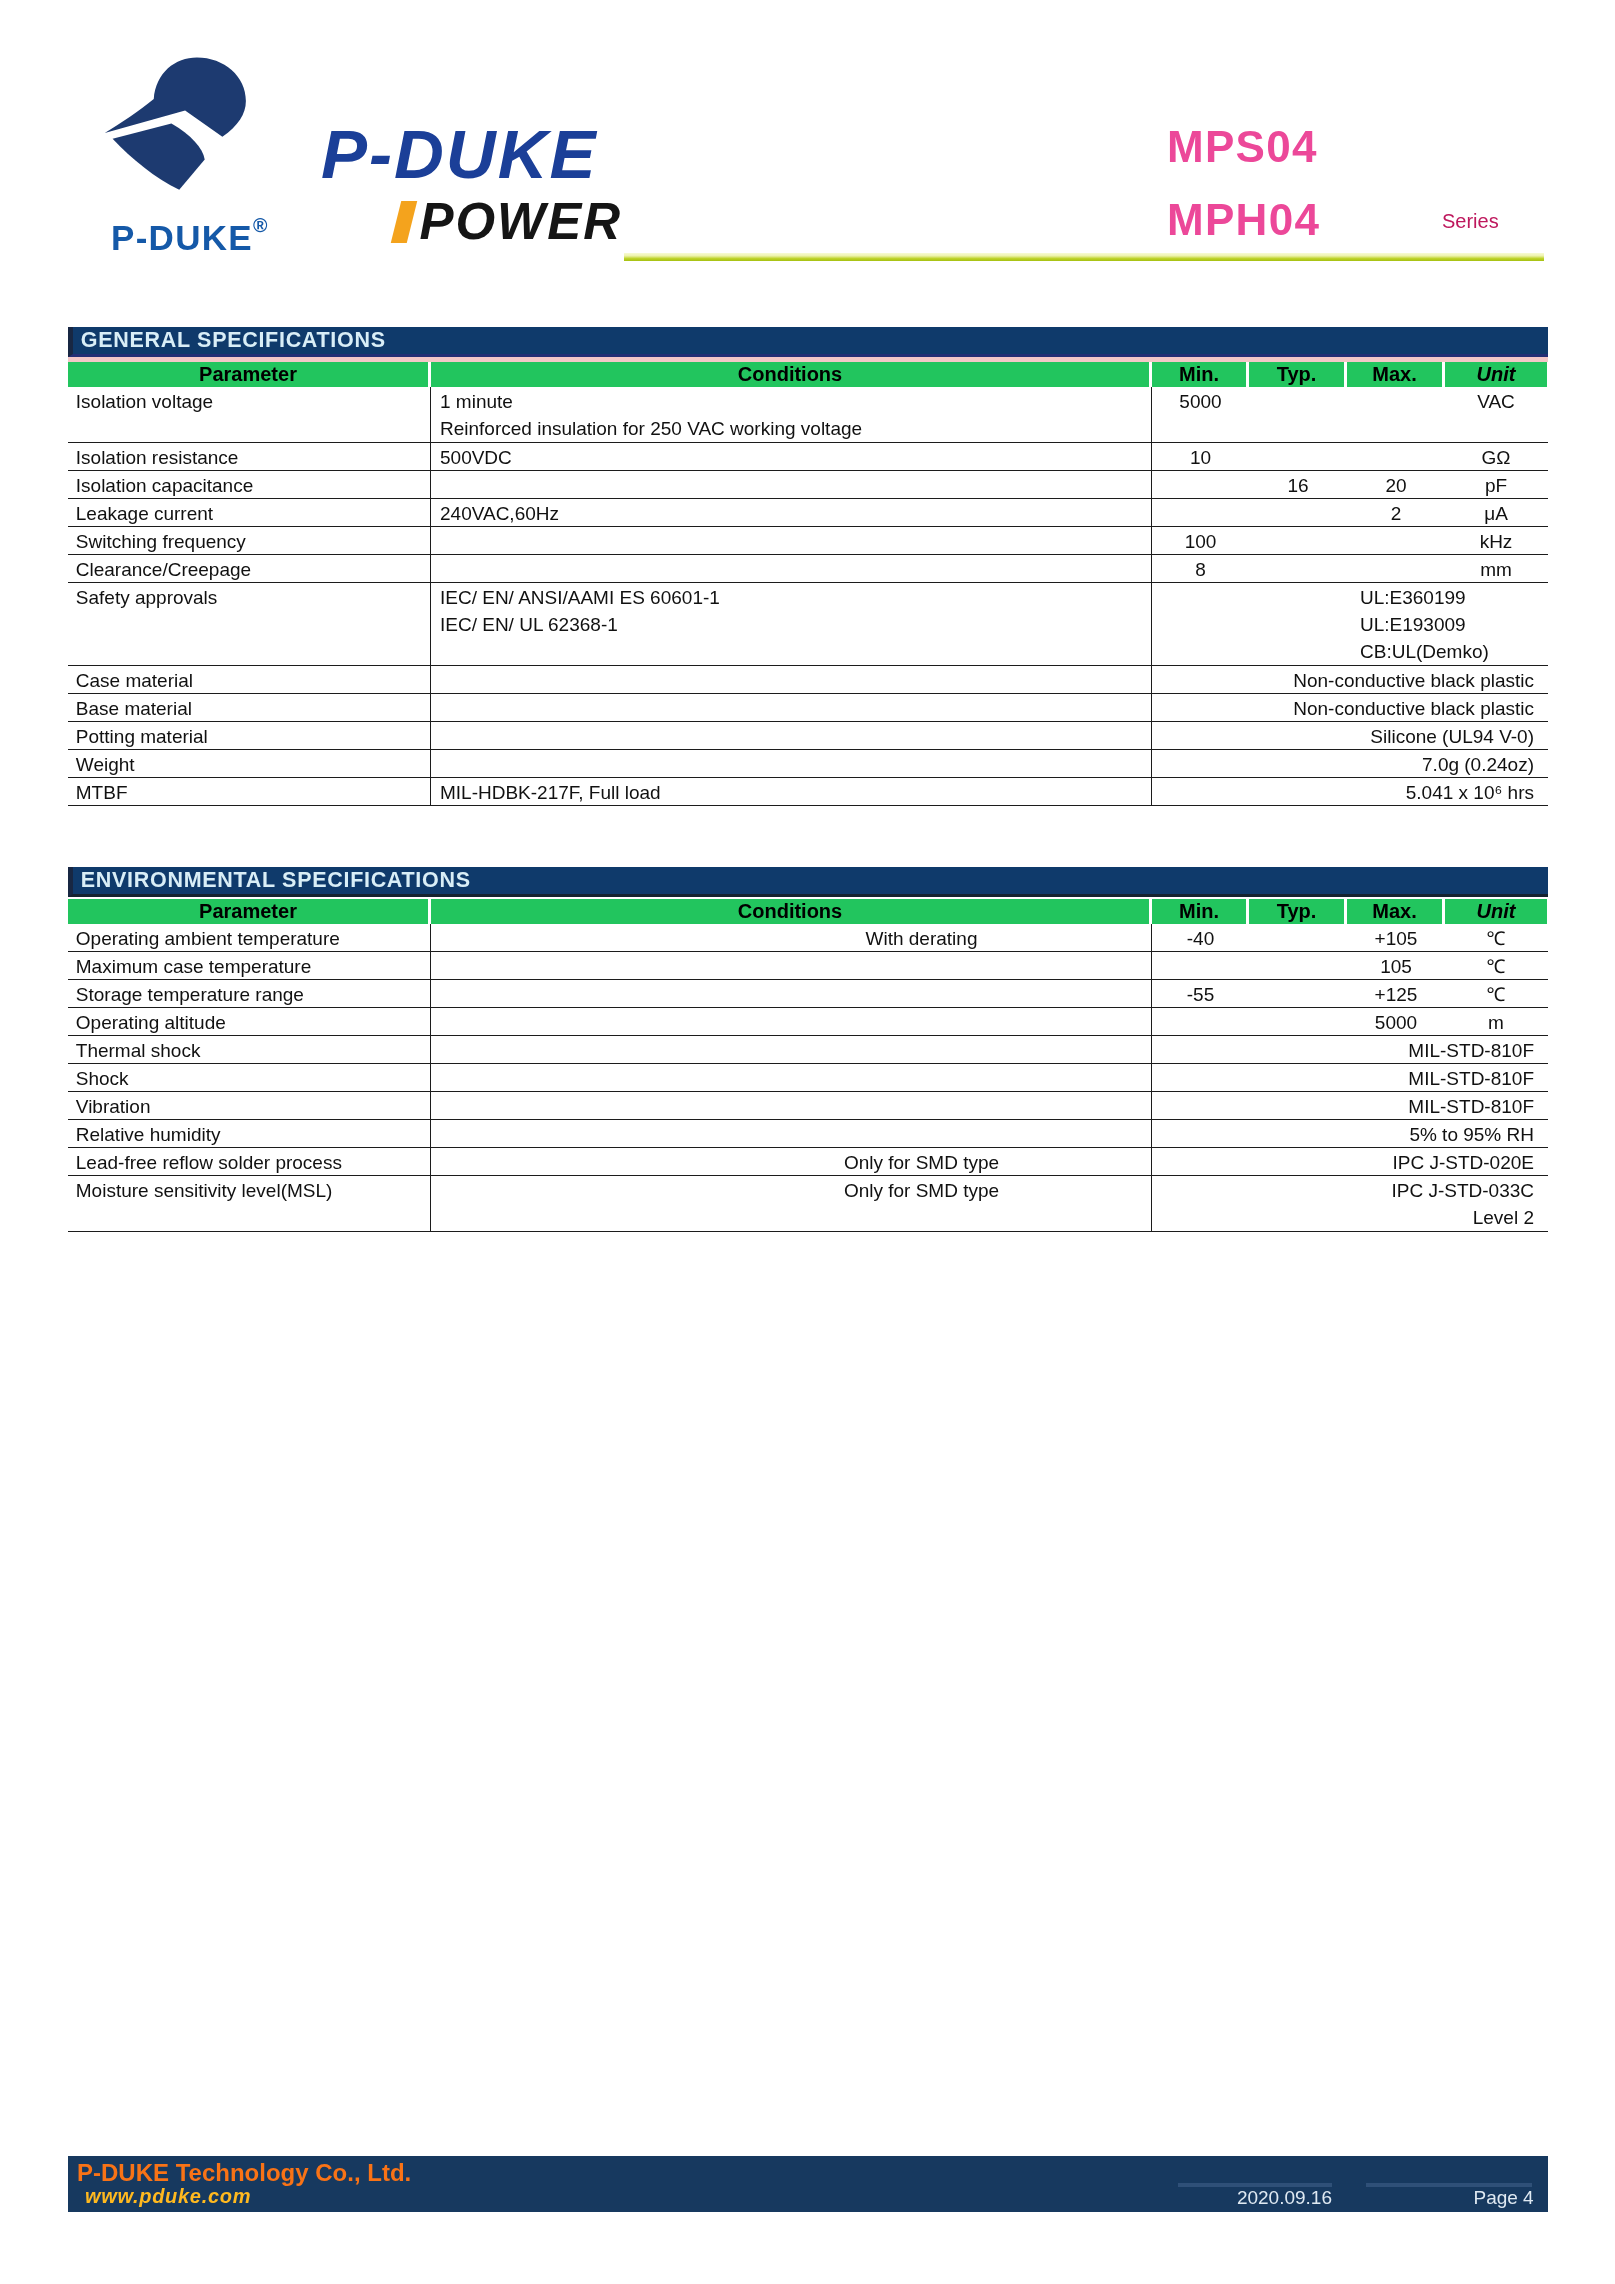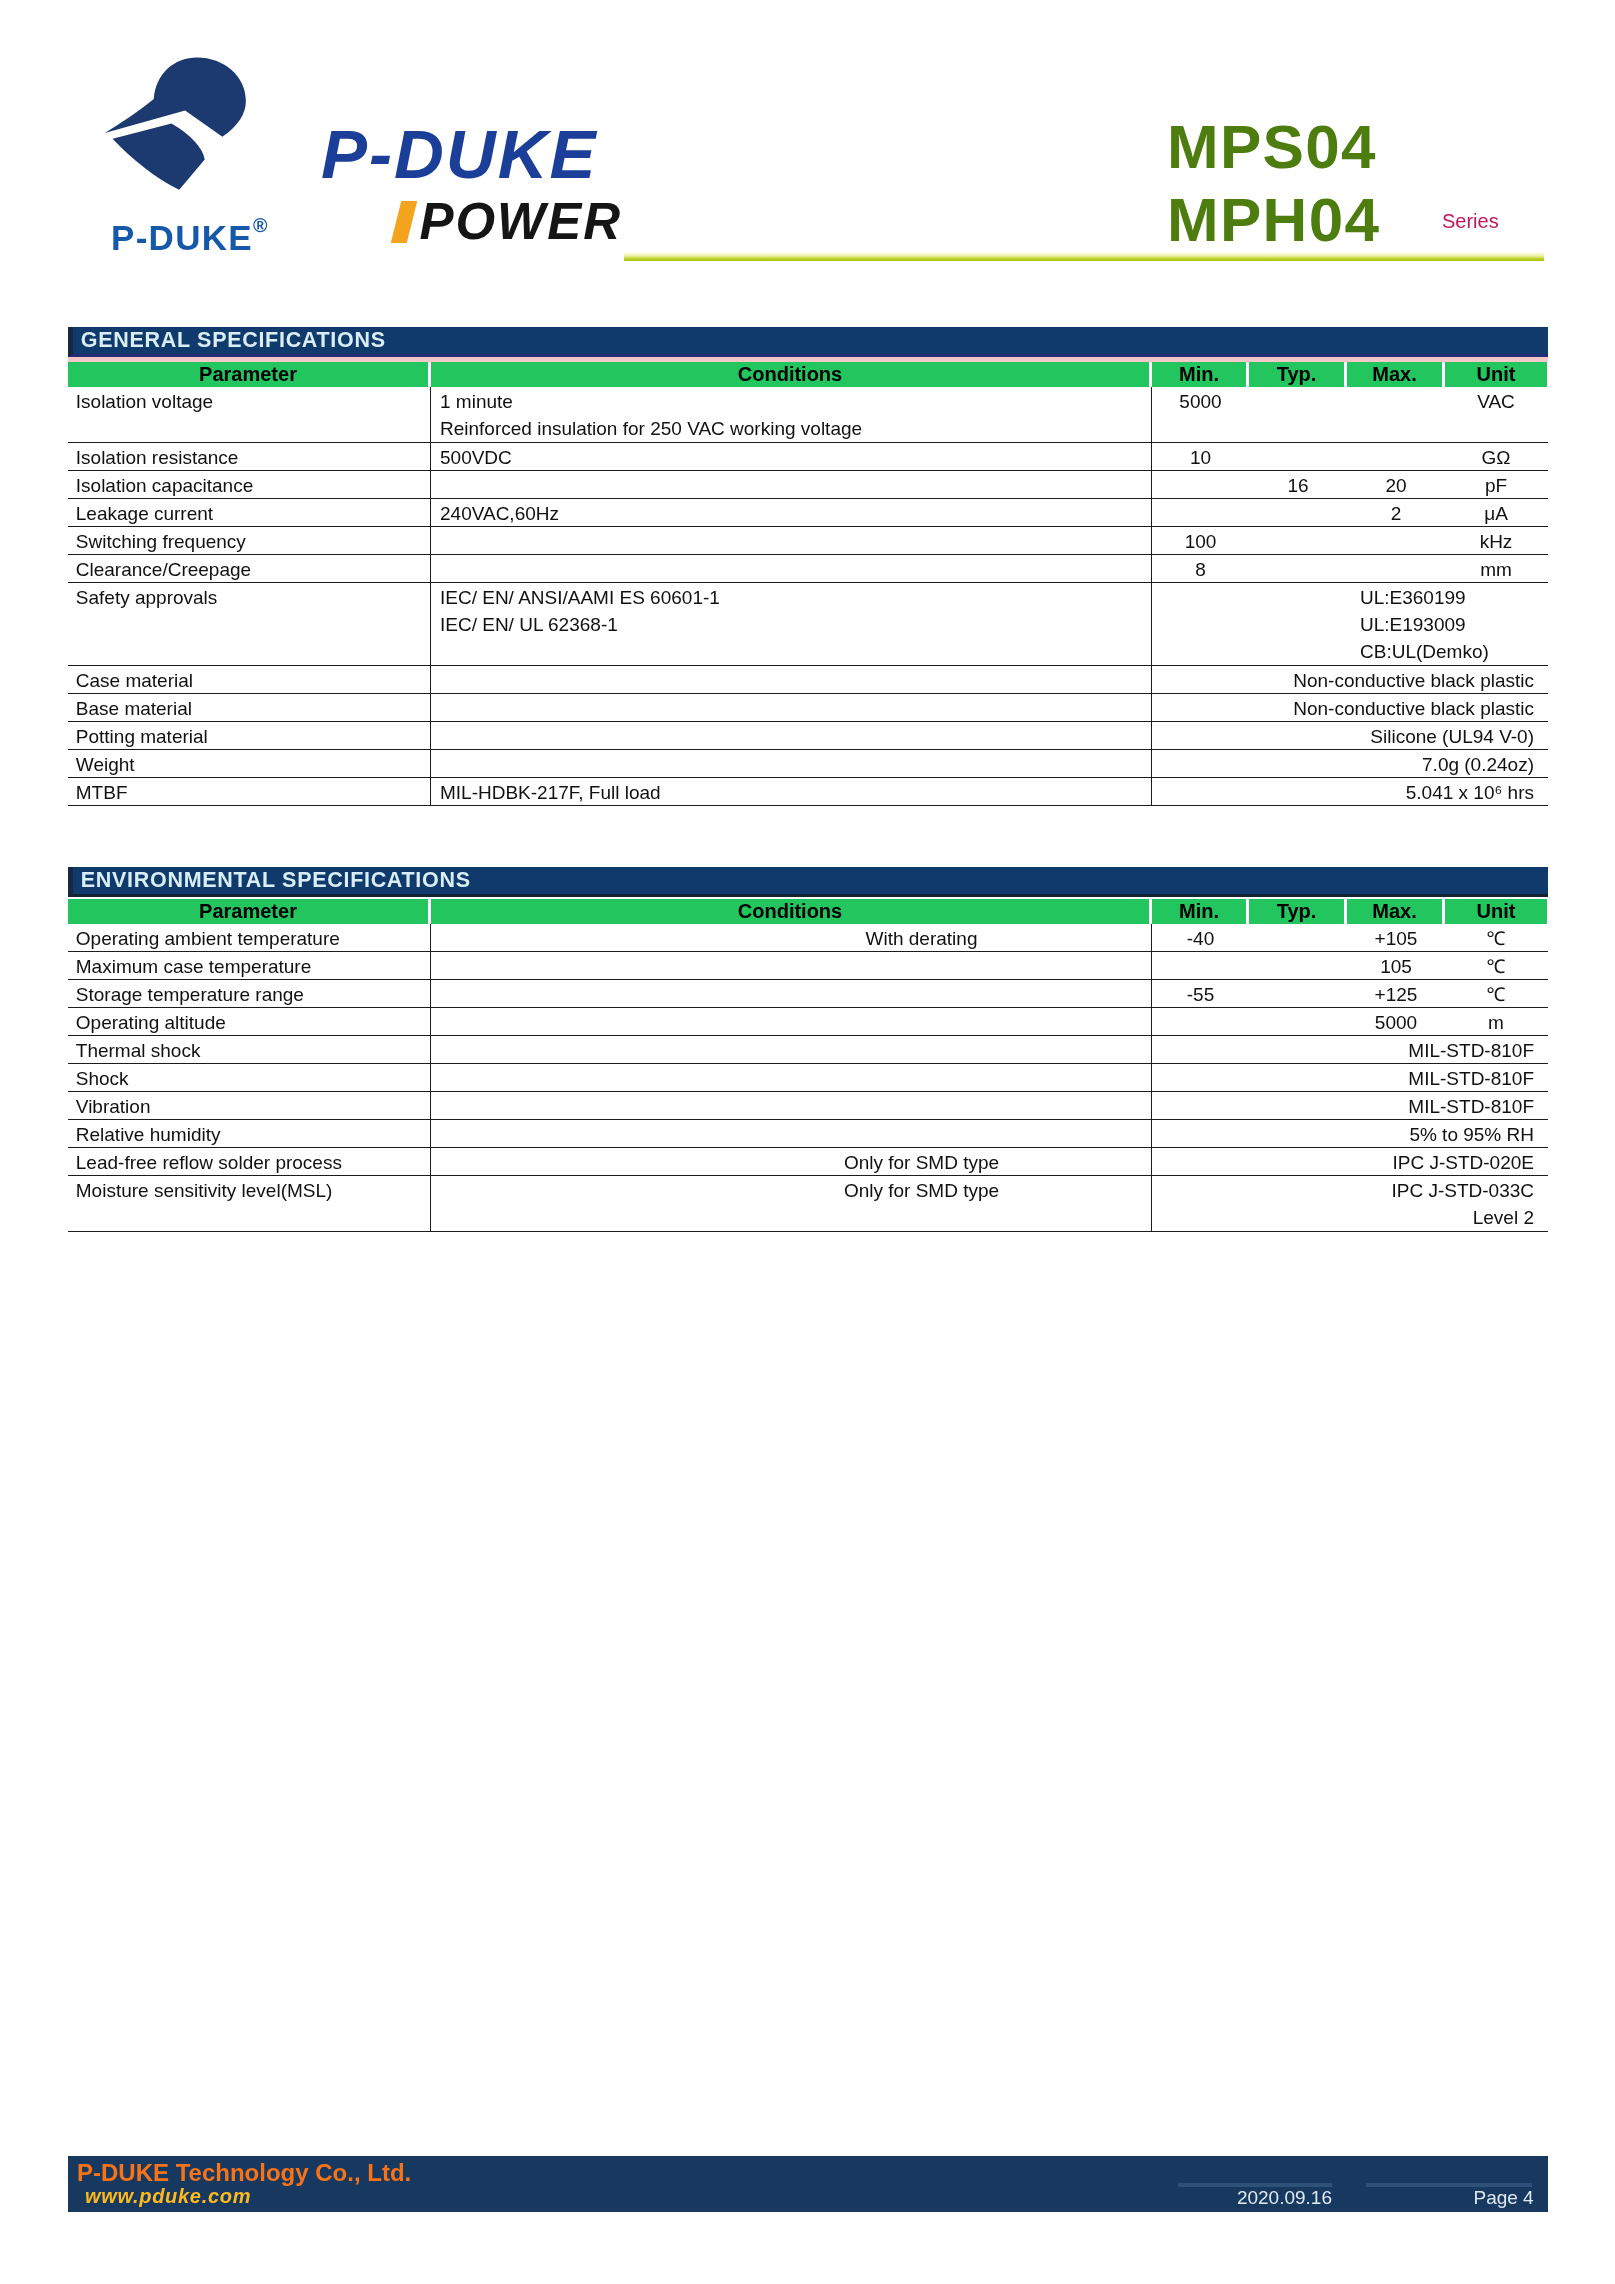--- a/index.html
+++ b/index.html
@@ -12,39 +12,39 @@
              color:#1559a8;letter-spacing:1.3px;}
   .logo-word sup{font-size:19.6px;vertical-align:18px;}
   .brand-big{position:absolute;left:321px;top:115px;font-size:69px;font-weight:bold;
              font-style:italic;color:#1b3f98;letter-spacing:2px;}
   .power-row{position:absolute;left:396px;top:198px;display:flex;align-items:center;}
   .orange-bar{width:15.6px;height:42px;background:#f4a31d;transform:skewX(-14deg);
               margin-right:7.8px;}
   .power-text{font-size:51px;font-weight:bold;font-style:italic;color:#151515;
               letter-spacing:2px;line-height:47px;}
   .title-block{position:absolute;left:1167px;top:110px;}
-  .model{font-size:62px;font-weight:bold;color:#4d7c0f;line-height:73px;letter-spacing:1.3px;}
+  .model{font-size:44px;font-weight:bold;color:#ec4899;line-height:73px;letter-spacing:1.3px;}
   .series{position:absolute;left:1442px;top:210px;font-size:20px;color:#be185d;}
   .title-rule{position:absolute;left:624px;top:253px;width:920px;height:7.8px;
               background:linear-gradient(to bottom,#f8fbd4 0%,#eef3ae 35%,#bdd227 70%,#a4c011 100%);}
 
   
   .spec{position:absolute;left:68px;width:1480px;}
   .band{height:30px;background:#0f3a6b;border-left:5.9px solid #182743;
         border-bottom:3.3px solid #232e74;box-sizing:border-box;
         display:flex;align-items:center;}
   .band-label{color:#d9eef7;font-weight:bold;font-size:21.5px;padding-left:7.8px;
               letter-spacing:0.7px;}
   .pink{height:5.2px;background:#f3c7c7;}
   .whitegap{height:2px;background:#ffffff;}
   .hrow{display:grid;grid-template-columns:363px 721px 97px 98px 98px 102px;height:25px;}
   .hcell{background:#22c55e;display:flex;align-items:center;justify-content:center;
          font-weight:bold;font-size:20px;color:#000;border-right:3.9px solid #ffffff;
          box-sizing:border-box;}
-  .hcell:last-child{border-right:none;}
+  .hcell:last-child{border-right:none;font-style:italic;}
   .trow{display:grid;grid-template-columns:363px 721px 97px 98px 98px 102px;
         border-bottom:1.3px solid #1c1c1c;box-sizing:border-box;}
   .h1{height:28px;} .h2{height:56px;} .h3{height:83px;}
   .td{font-size:19px;line-height:27px;padding-top:0.7px;box-sizing:border-box;overflow:hidden;}
   .c-param{padding-left:7.8px;border-right:1.3px solid #1c1c1c;}
   .c-cond{padding-left:9px;border-right:1.3px solid #1c1c1c;}
   .c-cond.center{text-align:center;padding-left:261px;}
   .c-num{text-align:center;}
   .c-spanr{grid-column:3/7;text-align:right;padding-right:13px;}
   .c-spanmax{grid-column:5/7;text-align:left;padding-left:13px;}

